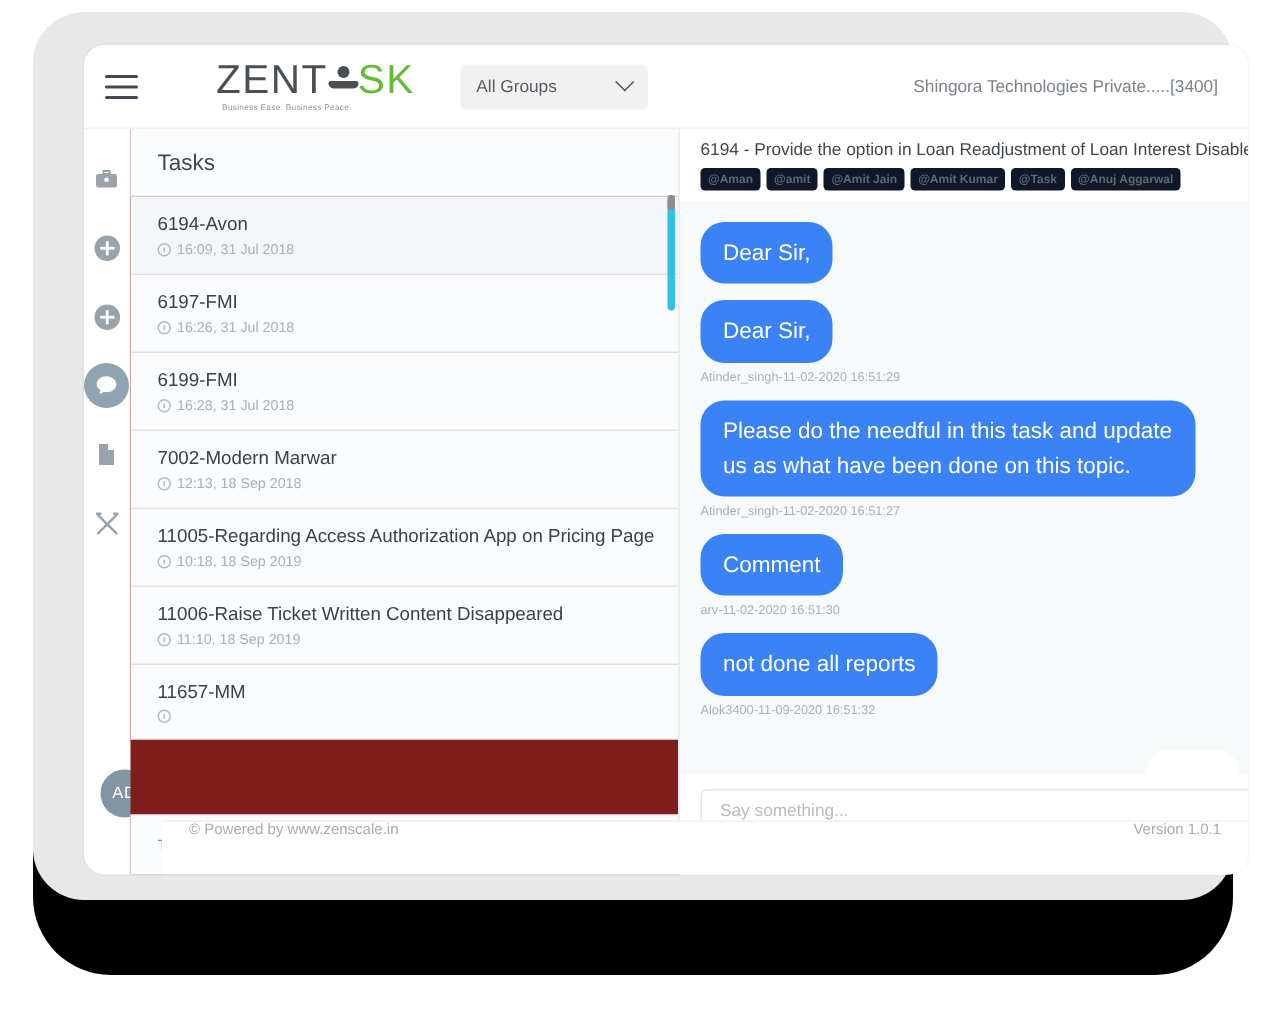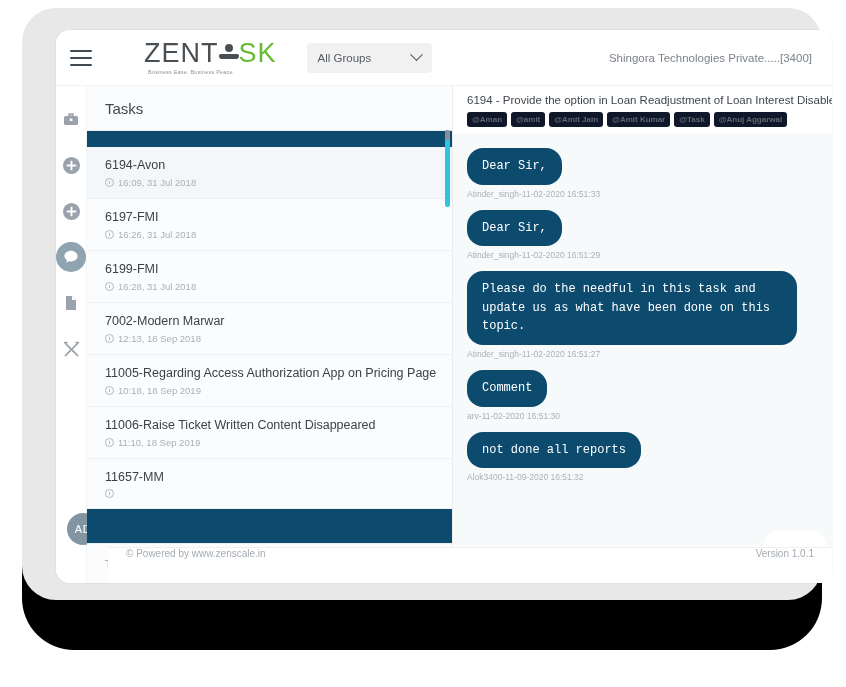--- a/index.html
+++ b/index.html
@@ -198,26 +198,25 @@
     display: flex;
     align-items: center;
     justify-content: center;
     letter-spacing: 0.5px;
     cursor: pointer;
   }
 
   
   .task-panel {
     width: 366px;
-    background: #0c4a6e;
+    background: #7f1d1d;
     border-right: 1px solid #ececec;
     display: flex;
     flex-direction: column;
     position: relative;
-    gap: 16px;
   }
   .task-head {
     height: 45px;
     display: flex;
     align-items: center;
     padding-left: 18px;
     font-size: 15px;
     color: #42484e;
     background: #fbfcfd;
     border-bottom: 1px solid #eceff1;
@@ -321,27 +320,26 @@
     flex: 1;
     background: #f7fafb;
     padding: 14px 14px 0 14px;
     overflow: hidden;
     position: relative;
   }
   .msg-block { margin-bottom: 11px; }
   .bubble {
     display: inline-block;
     max-width: 330px;
-    background: #0c4a6e;
+    background: #3b82f6;
     color: #ffffff;
     border-radius: 16px;
     padding: 9px 15px;
-    font-size: 12px;
+    font-size: 15px;
     line-height: 1.55;
-    font-family: Liberation Mono, monospace;
   }
   .msg-stamp {
     font-size: 8.5px;
     color: #a9b1b8;
     margin-top: 4px;
   }
   .ghost-bubble {
     position: absolute;
     right: 26px;
     bottom: -14px;
@@ -525,21 +523,20 @@
               <span class="tag">@amit</span>
               <span class="tag">@Amit Jain</span>
               <span class="tag">@Amit Kumar</span>
               <span class="tag">@Task</span>
               <span class="tag">@Anuj Aggarwal</span>
             </div>
           </div>
           <div class="msg-area">
             <div class="msg-block">
               <div class="bubble">Dear Sir,</div>
-              <div class="msg-stamp">Atinder_singh-11-02-2020 16:51:33</div>
             </div>
             <div class="msg-block">
               <div class="bubble">Dear Sir,</div>
               <div class="msg-stamp">Atinder_singh-11-02-2020 16:51:29</div>
             </div>
             <div class="msg-block">
               <div class="bubble">Please do the needful in this task and update us as what have been done on this topic.</div>
               <div class="msg-stamp">Atinder_singh-11-02-2020 16:51:27</div>
             </div>
             <div class="msg-block">
@@ -547,20 +544,21 @@
               <div class="msg-stamp">arv-11-02-2020 16:51:30</div>
             </div>
             <div class="msg-block">
               <div class="bubble">not done all reports</div>
               <div class="msg-stamp">Alok3400-11-09-2020 16:51:32</div>
             </div>
             <div class="ghost-bubble"></div>
 
           </div>
           <div class="compose">
+            <input class="compose-input" type="text" placeholder="Say something..." style="">
             <div class="compose-hint">Write @ For User Select , CTRL + Enter To Save Comment.</div>
           </div>
         </div>
       </div>
 
       <div class="footer">
         <div class="footer-left">© Powered by www.zenscale.in</div>
         <div class="footer-right">Version 1.0.1</div>
       </div>
 

